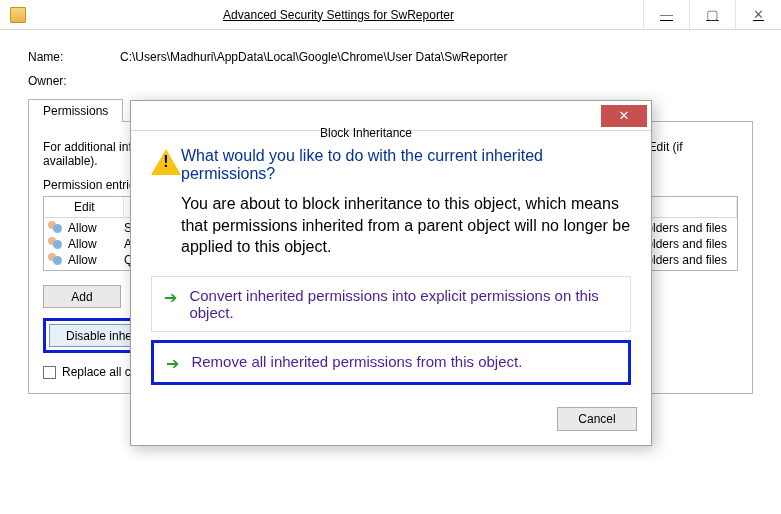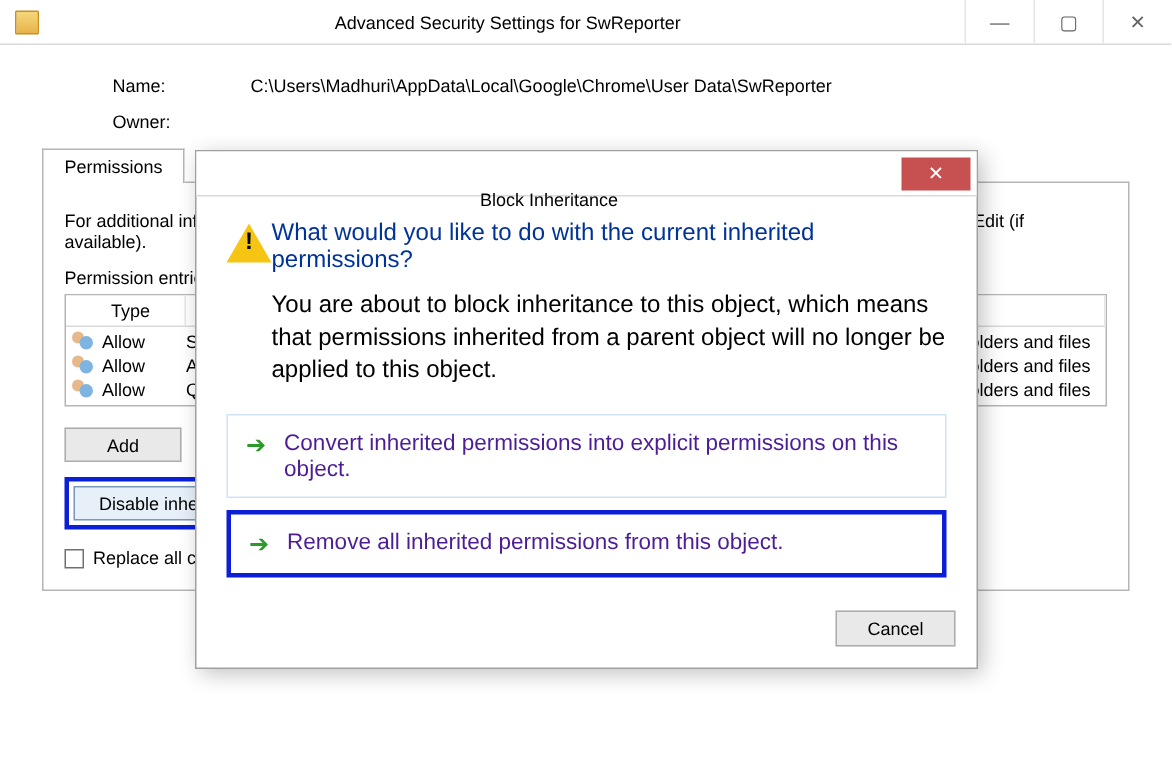--- a/index.html
+++ b/index.html
@@ -1,27 +1,27 @@
 <!DOCTYPE html>
 <html><head>
 <meta charset="utf-8">
 <style>
 * { box-sizing: border-box; margin: 0; padding: 0; font-family: "Segoe UI", Arial, sans-serif; }
 body { width: 781px; height: 514px; background: #fff; overflow: hidden; position: relative; }
 
-.titlebar { height: 30px; background: #fff; border-bottom: 1px solid #d9d9d9; display: flex; align-items: center; position: relative; }
+.titlebar { height: 30px; background: #fff; border-bottom: 1px solid #d9d9d9; display: flex; align-items: center; position: relative; text-decoration: underline; }
 .titlebar .icon { width: 16px; height: 16px; margin: 0 8px 0 10px; background: linear-gradient(#f5d77a,#e8b34a); border: 1px solid #c98f1f; border-radius: 1px; }
 .titlebar .title { flex: 1; text-align: center; font-size: 12px; color: #000; }
 .titlebar .winbtns { display: flex; height: 100%; }
 .titlebar .winbtn { width: 46px; display: flex; align-items: center; justify-content: center; border-left: 1px solid #e5e5e5; color: #666; font-size: 13px; }
 .titlebar .winbtn.close { color: #666; }
 
 .content { padding: 20px 28px 10px 28px; font-size: 12px; color: #000; }
 .row { display: flex; margin-bottom: 10px; }
-.row .label { width: 92px; margin-left: 47px; }
+.row .label { width: 92px; }
 .row .value { flex: 1; }
 
 .tabarea { margin-top: 8px; }
 .tab { display: inline-block; border: 1px solid #b5b5b5; border-bottom: none; padding: 4px 14px; font-size: 12px; background: #fff; position: relative; top: 1px; }
 .panel { border: 1px solid #b5b5b5; padding: 12px 14px 14px 14px; }
 
 .note { font-size: 12px; margin: 6px 0 10px 0; }
 .list-label { font-size: 12px; margin-bottom: 4px; }
 
 .perm-table { border: 1px solid #b5b5b5; width: 100%; }
@@ -93,21 +93,21 @@
 
   <div class="tabarea">
     <div class="tab">Permissions</div>
     <div class="panel">
       <div class="note">For additional information, double-click a permission entry. To modify a permission entry, select the entry and click Edit (if available).</div>
       <div class="list-label">Permission entries:</div>
 
       <div class="perm-table">
         <div class="perm-head">
           <div class="col-icon"></div>
-          <div class="col-type">Type</div>
+          <div class="col-type">Edit</div>
           <div class="col-pr">P</div>
           <div class="col-rest"></div>
         </div>
         <div class="perm-body">
           <div class="perm-row">
             <div class="col-icon">
                 <span class="usericon"></span>
               </div>
             <div class="col-type">Allow</div>
             <div class="col-pr">S</div>

